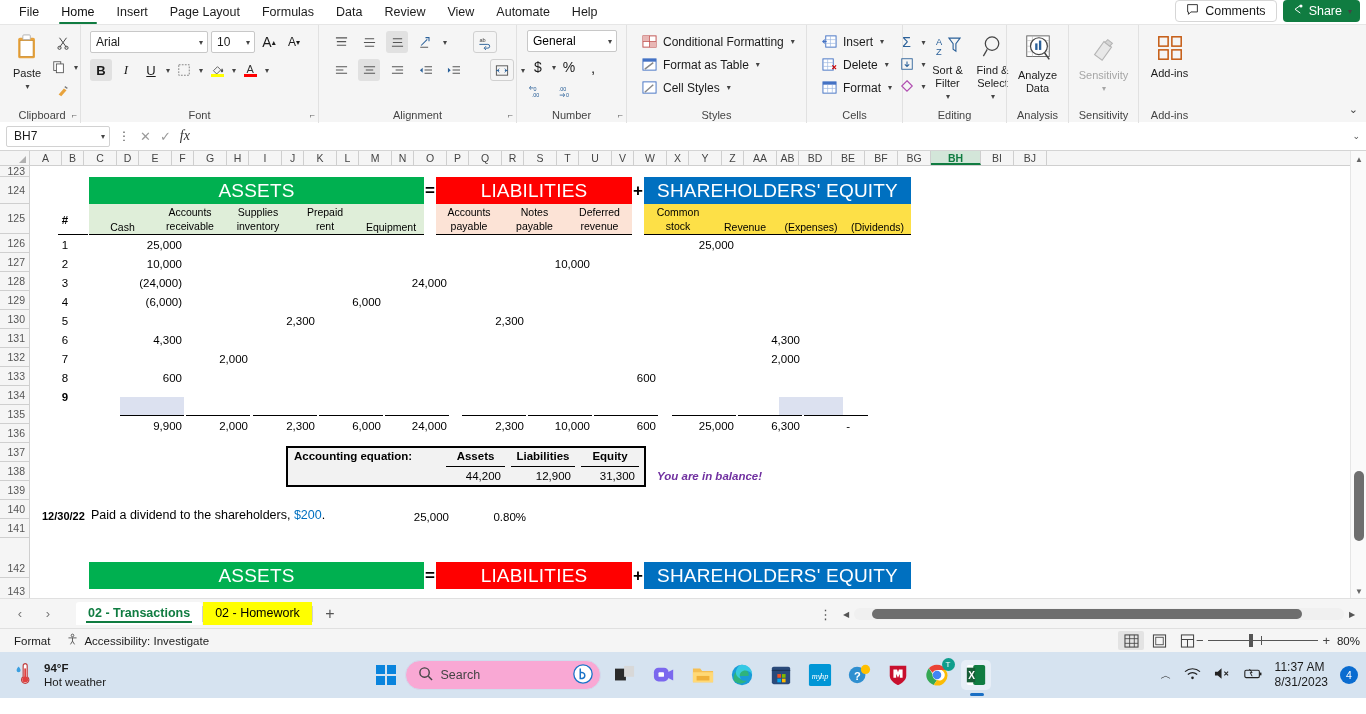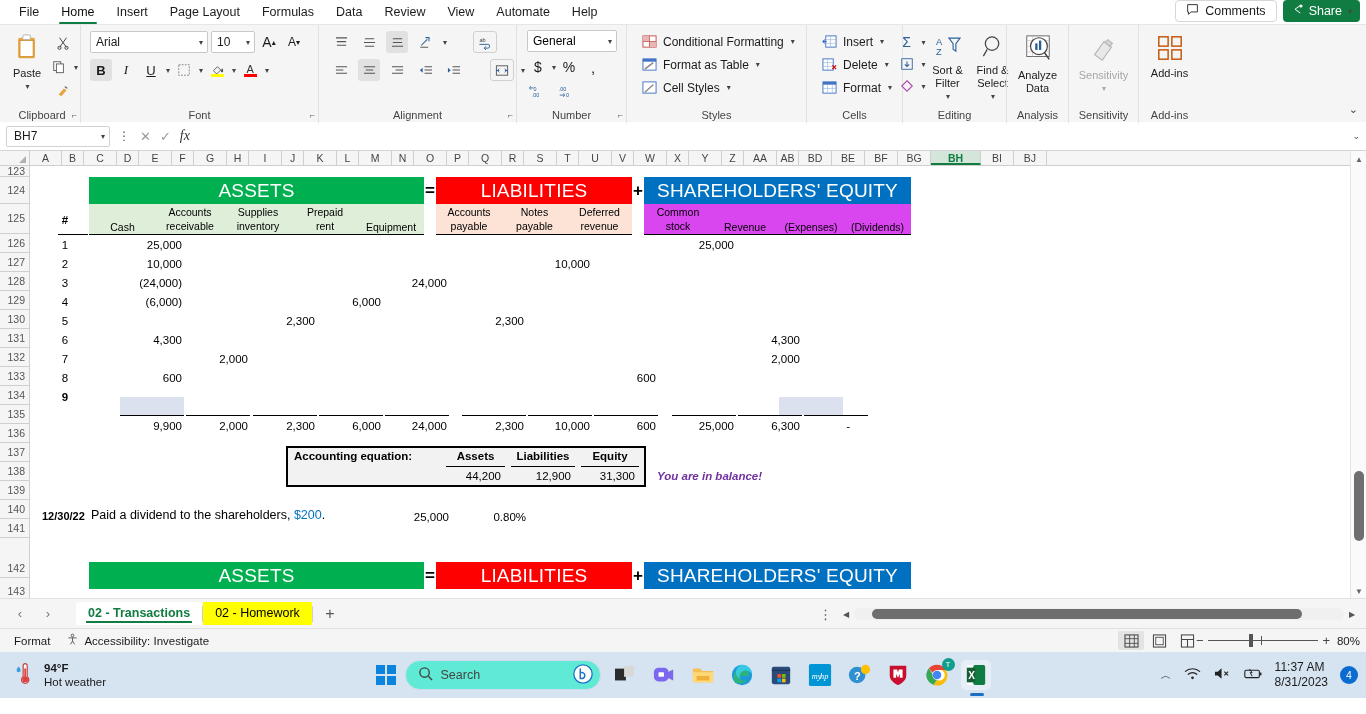--- a/index.html
+++ b/index.html
@@ -126,21 +126,21 @@
   }
   .ban-assets { background: #00b050; }
   .ban-liab { background: #ff0000; }
   .ban-eq { background: #0070c0; }
   .opsym { position: absolute; font-size: 17px; font-weight: bold; color: #000;
            display:flex; align-items:center; justify-content:center; }
   .subhdr { position: absolute; font-size: 10.5px; color: #000; text-align: center;
             display: flex; align-items: flex-end; justify-content: center; padding-bottom: 1px; }
   .hd-assets { background: #dfeed9; }
   .hd-liab { background: #fce3d6; }
-  .hd-eq { background: #d946ef; }
+  .hd-eq { background: #fde047; }
   .uline { position: absolute; border-bottom: 1px solid #000; }
   .selcell { position: absolute; background: #dce1f0; }
   .eqbox {
     position: absolute; border: 2px solid #000; background: #f2f2f2;
   }
   .bal-note { position: absolute; font-size: 11.5px; font-style: italic; color: #7030a0; font-weight: bold; }
   .txn-date { position: absolute; font-size: 11px; font-weight: bold; color: #000; }
   .txn-text { position: absolute; font-size: 12.5px; color: #000; }
   .txn-amt { color: #0070c0; }
 
@@ -178,21 +178,21 @@
 
   
   .taskbar { height: 46px; background: #d6e3f0; display: flex; align-items: center; position: relative; }
   .weather { display: flex; align-items: center; gap: 8px; padding-left: 14px; }
   .weather .wtxt { font-size: 11.5px; line-height: 14px; color: #1b1b1b; }
   .weather .wtxt b { font-weight: bold; }
   .tbcenter { position: absolute; left: 0; right: 0; display: flex; align-items: center; justify-content: center; gap: 9px; }
   .winlogo { width: 20px; height: 20px; display: grid; grid-template-columns: 1fr 1fr; grid-template-rows: 1fr 1fr; gap: 2px; }
   .winlogo i { background: #0a84dd; display:block; }
   .searchbox {
-    width: 196px; height: 30px; background: #5eead4; border-radius: 15px;
+    width: 196px; height: 30px; background: #f9a8d4; border-radius: 15px;
     display: flex; align-items: center; padding: 0 6px 0 12px; gap: 8px;
     border: 1px solid #cfdced; font-size: 12.5px; color: #444;
   }
   .tbicon { width: 30px; height: 30px; display:flex; align-items:center; justify-content:center; position: relative; border-radius: 5px; }
   .tbicon.active { background: #e7eef7; }
   .tbicon.active::after { content:""; position:absolute; bottom:-6px; left:9px; width:14px;height:3px;background:#1a6fc4;border-radius:2px;}
   .tray { position: absolute; right: 8px; display: flex; align-items: center; gap: 12px; }
   .clock { font-size: 12px; line-height: 15px; text-align: left; color: #1b1b1b; }
   .notifbadge { width: 18px; height: 18px; border-radius: 9px; background: #0a6cd0; color: #fff;
                 font-size: 10.5px; display: flex; align-items: center; justify-content: center; }

